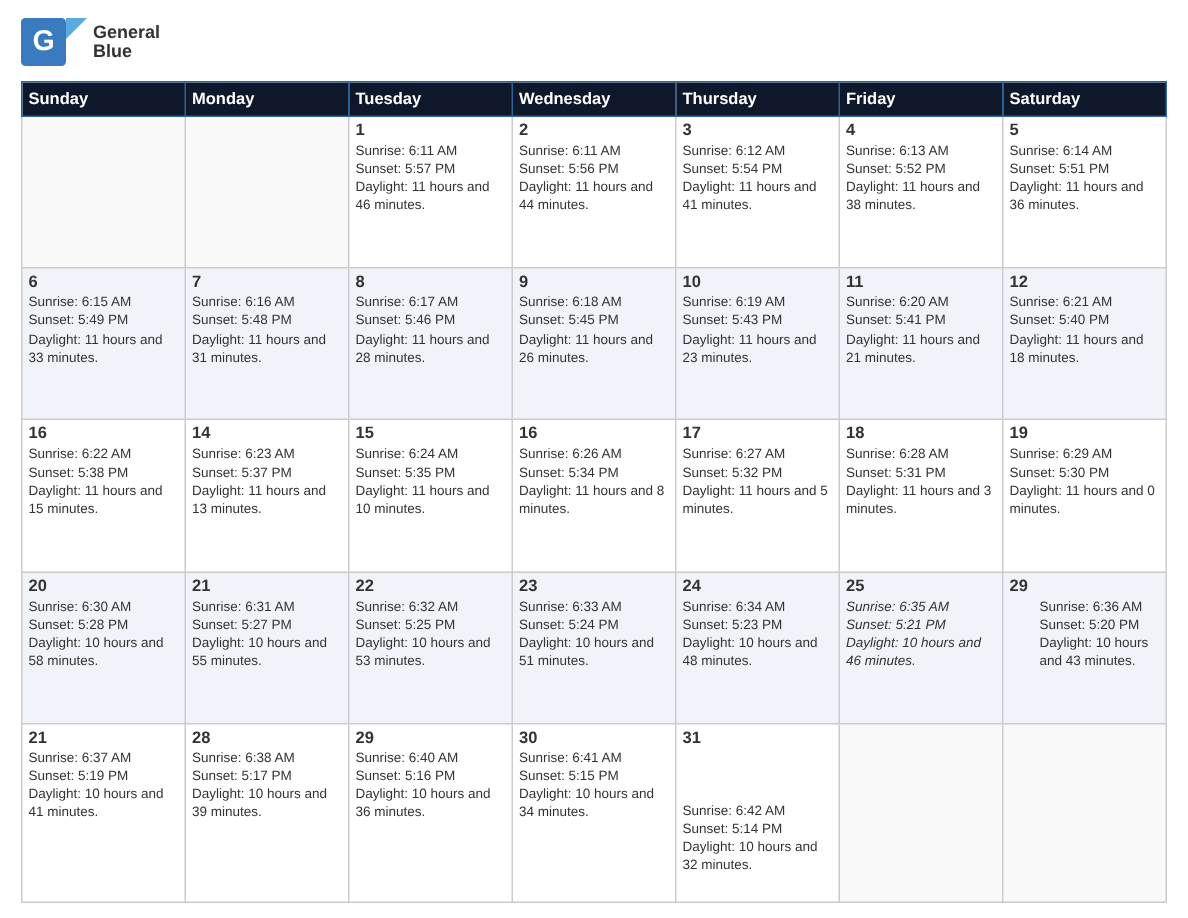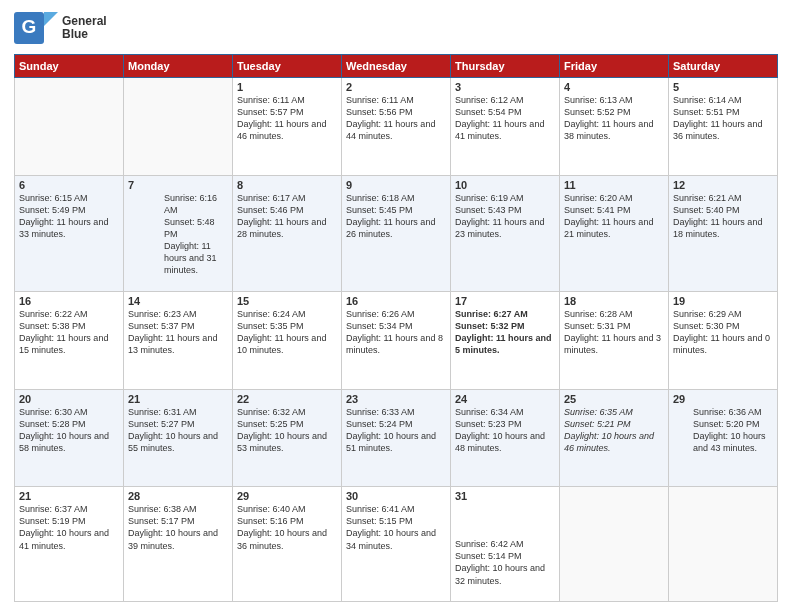--- a/index.html
+++ b/index.html
@@ -43,21 +43,21 @@
       margin-top: 2px;
     }
     .calendar {
       flex: 1;
       border: 1px solid #ccc;
       border-collapse: collapse;
       width: 100%;
       table-layout: fixed;
     }
     .calendar th {
-      background: #b91c1c;
+      background: #0f172a;
       color: #fff;
       font-size: 11px;
       font-weight: bold;
       padding: 5px 4px;
       text-align: left;
       border: 1px solid #2e6399;
     }
     .calendar td {
       border: 1px solid #ccc;
       vertical-align: top;
@@ -157,21 +157,21 @@
         </tr>
         <tr>
           <td class="row-shade">
             <span class="day-number">6</span>
             <div class="day-info" style="white-space: pre-line;">Sunrise: 6:15 AM
 Sunset: 5:49 PM
 Daylight: 11 hours and 33 minutes.</div>
           </td>
           <td class="row-shade">
             <span class="day-number">7</span>
-            <div class="day-info" style="white-space: pre-line; margin-left: 36px;">Sunrise: 6:16 AM
+            <div class="day-info" style="white-space: pre-line;">Sunrise: 6:16 AM
 Sunset: 5:48 PM
 Daylight: 11 hours and 31 minutes.</div>
           </td>
           <td class="row-shade">
             <span class="day-number">8</span>
             <div class="day-info" style="white-space: pre-line;">Sunrise: 6:17 AM
 Sunset: 5:46 PM
 Daylight: 11 hours and 28 minutes.</div>
           </td>
           <td class="row-shade">
@@ -219,21 +219,21 @@
 Daylight: 11 hours and 10 minutes.</div>
           </td>
           <td class="row-white">
             <span class="day-number">16</span>
             <div class="day-info" style="white-space: pre-line;">Sunrise: 6:26 AM
 Sunset: 5:34 PM
 Daylight: 11 hours and 8 minutes.</div>
           </td>
           <td class="row-white">
             <span class="day-number">17</span>
-            <div class="day-info" style="white-space: pre-line; font-weight: bold;">Sunrise: 6:27 AM
+            <div class="day-info" style="white-space: pre-line;">Sunrise: 6:27 AM
 Sunset: 5:32 PM
 Daylight: 11 hours and 5 minutes.</div>
           </td>
           <td class="row-white">
             <span class="day-number">18</span>
             <div class="day-info" style="white-space: pre-line;">Sunrise: 6:28 AM
 Sunset: 5:31 PM
 Daylight: 11 hours and 3 minutes.</div>
           </td>
           <td class="row-white">

